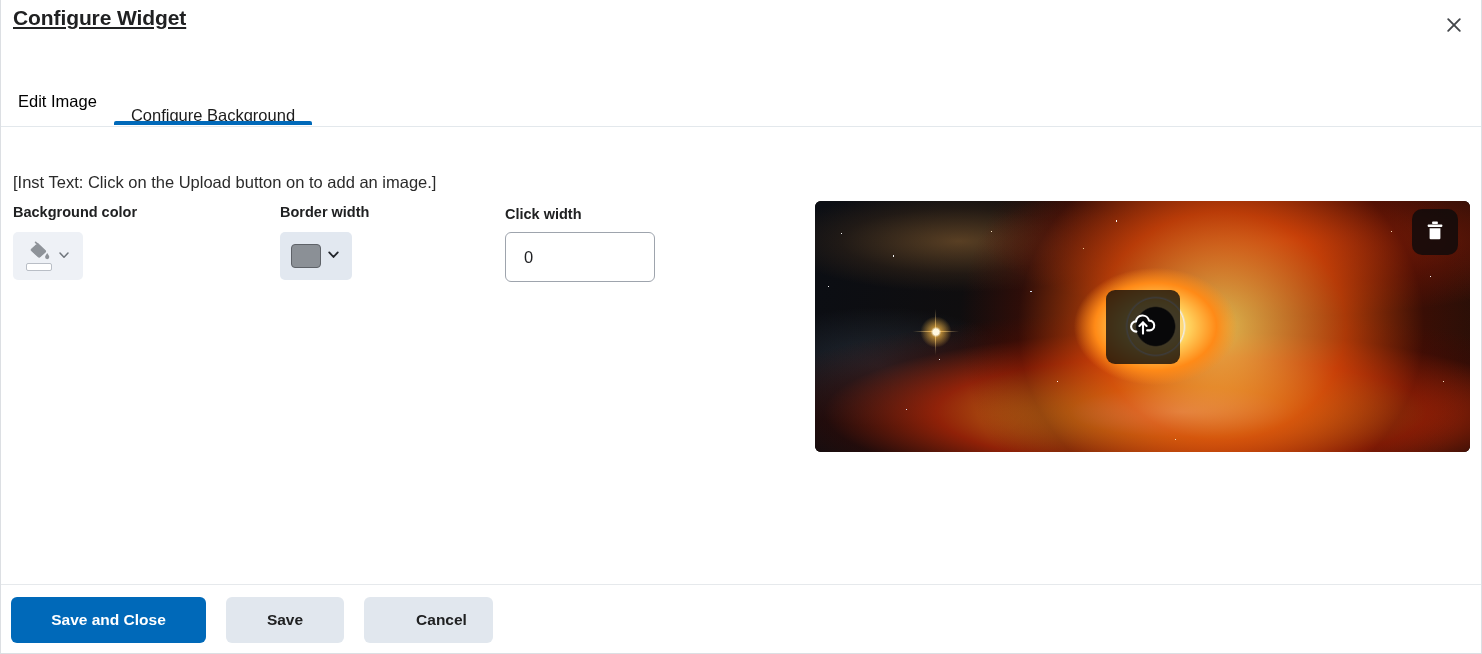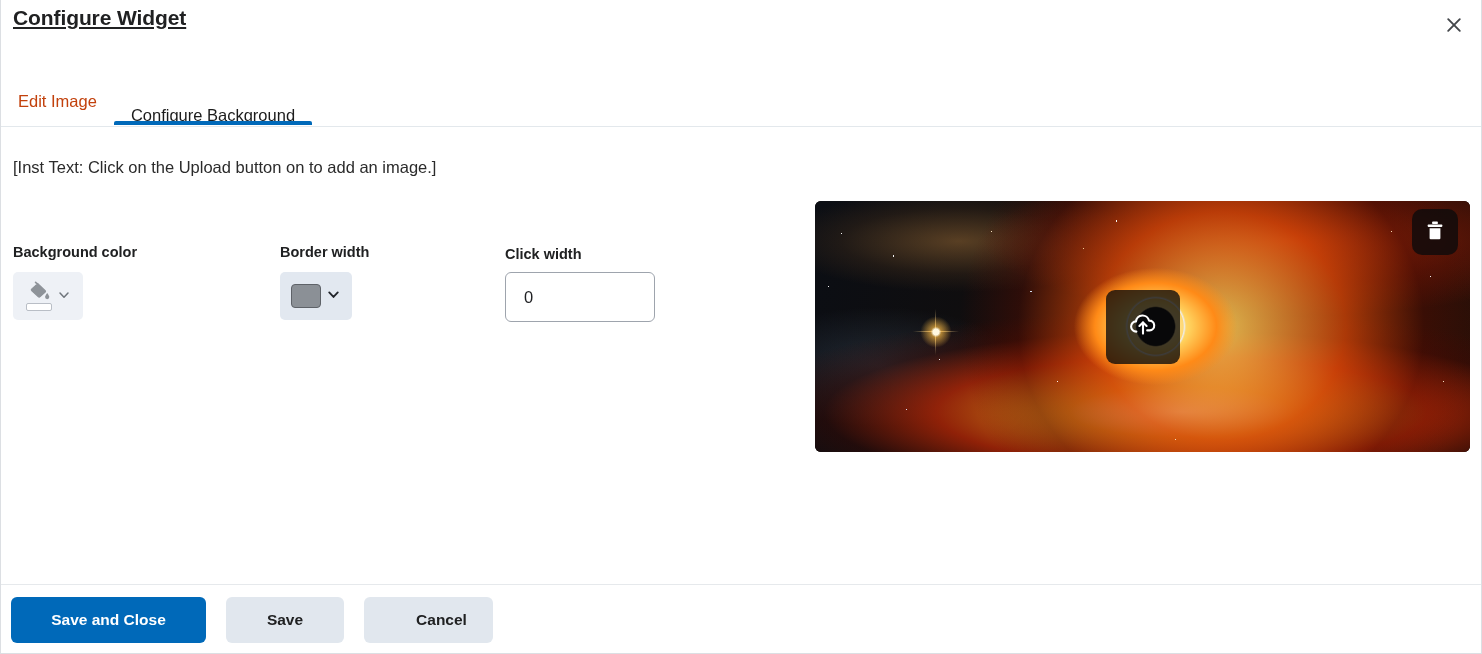--- a/index.html
+++ b/index.html
@@ -54,21 +54,21 @@
     display: flex;
     align-items: flex-start;
   }
   .tab {
     position: relative;
     padding: 0 17px;
     height: 47px;
     display: flex;
     align-items: center;
     font-size: 16.5px;
-    color: #c2410c;
+    color: #000000;
     background: transparent;
     border: none;
     cursor: pointer;
     white-space: nowrap;
     font-family: "Liberation Sans", sans-serif;
   }
   .tab.active { color: #1c1c1c; align-items: flex-end; }
   .tab.active::after {
     content: "";
     position: absolute;
@@ -81,29 +81,28 @@
     position: absolute;
     left: 0; top: 48px;
     width: 1482px;
     height: 1px;
     background: #e3e8ec;
   }
 
   
   .inst-text {
     position: absolute;
-    left: 12px; top: 158px;
+    left: 12px; top: 173px;
     font-size: 16.5px;
     color: #2b2b2b;
     white-space: nowrap;
   }
 
   .field {
     position: absolute;
-    margin-top: 40px;
   }
   .field-label {
     font-size: 14.5px;
     font-weight: bold;
     color: #202122;
     white-space: nowrap;
     display: block;
   }
 
   #bg-field { left: 12px; top: 204px; }

